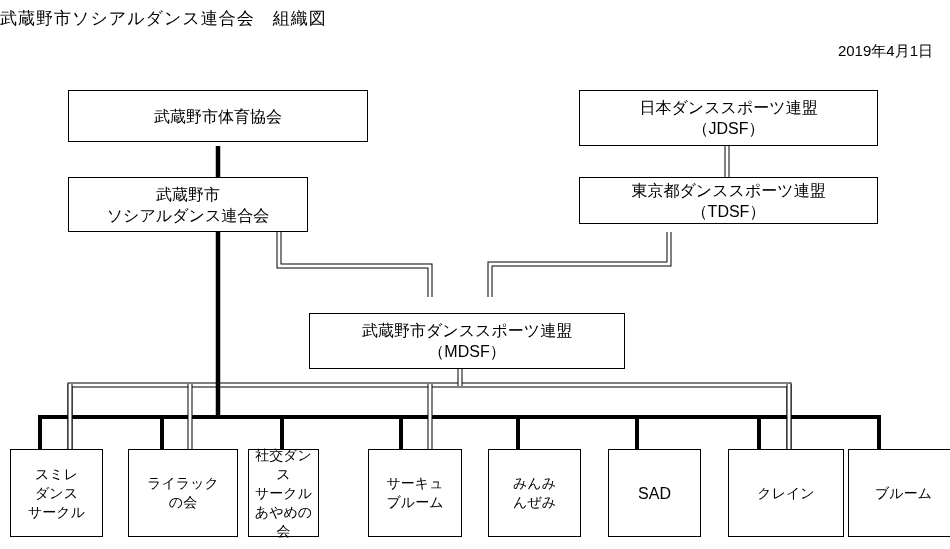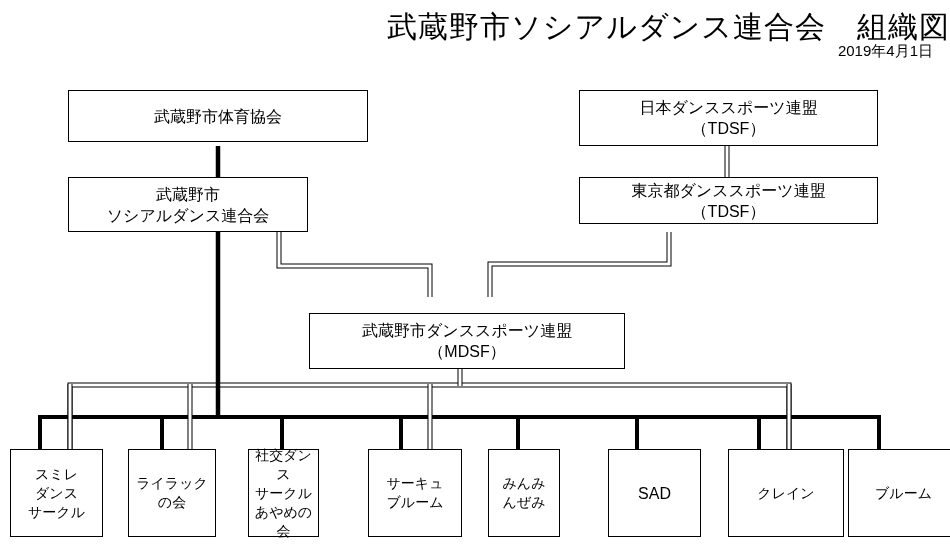--- a/index.html
+++ b/index.html
@@ -4,21 +4,21 @@
 <style>
   html,body { margin:0; padding:0; }
   body {
     width:950px; height:549px;
     background:#ffffff; color:#000;
     font-family:"Liberation Sans","DejaVu Sans",sans-serif;
     position:relative; overflow:hidden;
   }
   .title {
     position:absolute; left:0; right:0; top:7px;
-    text-align:right; font-size:30px; letter-spacing:1px;
+    text-align:left; font-size:17px; letter-spacing:1px;
     white-space:pre;
   }
   .date {
     position:absolute; right:17px; top:42px;
     font-size:15px;
   }
   svg.wires { position:absolute; left:0; top:0; }
   .box {
     position:absolute; box-sizing:border-box;
     background:#ffffff; border:1.4px solid #000;
@@ -77,33 +77,33 @@
   <path class="dbli" d="M 279 232 L 279 266 L 430 266 L 430 297"></path>
 
   <path class="dblo" d="M 669 232 L 669 264 L 490 264 L 490 297"></path>
   <path class="dbli" d="M 669 232 L 669 264 L 490 264 L 490 297"></path>
 </svg>
 
 <div class="box" style="left:68px; top:90px; width:300px; height:52px">武蔵野市体育協会</div>
 <div class="box" style="left:68px; top:177px; width:240px; height:55px">武蔵野市
 ソシアルダンス連合会</div>
 <div class="box" style="left:579px; top:90px; width:299px; height:56px">日本ダンススポーツ連盟
-（TDSF）</div>
+（JDSF）</div>
 <div class="box" style="left:579px; top:177px; width:299px; height:47px">東京都ダンススポーツ連盟
 （TDSF）</div>
 <div class="box" style="left:309px; top:313px; width:316px; height:56px">武蔵野市ダンススポーツ連盟
 （MDSF）</div>
 
 <div class="box club" style="left:10px;  width:93px">スミレ
 ダンス
 サークル</div>
-<div class="box club" style="left:128px; width:88px">ライラック
+<div class="box club" style="left:128px; width:110px">ライラック
 の会</div>
 <div class="box club" style="left:248px; width:71px">社交ダンス
 サークル
 あやめの会</div>
 <div class="box club" style="left:368px; width:94px">サーキュ
 ブルーム</div>
-<div class="box club" style="left:488px; width:72px">みんみ
+<div class="box club" style="left:488px; width:93px">みんみ
 んぜみ</div>
 <div class="box club" style="left:608px; width:93px; font-size:16px">SAD</div>
 <div class="box club" style="left:728px; width:116px">クレイン</div>
 <div class="box club" style="left:848px; width:111px">ブルーム</div>
 
 </body></html>

